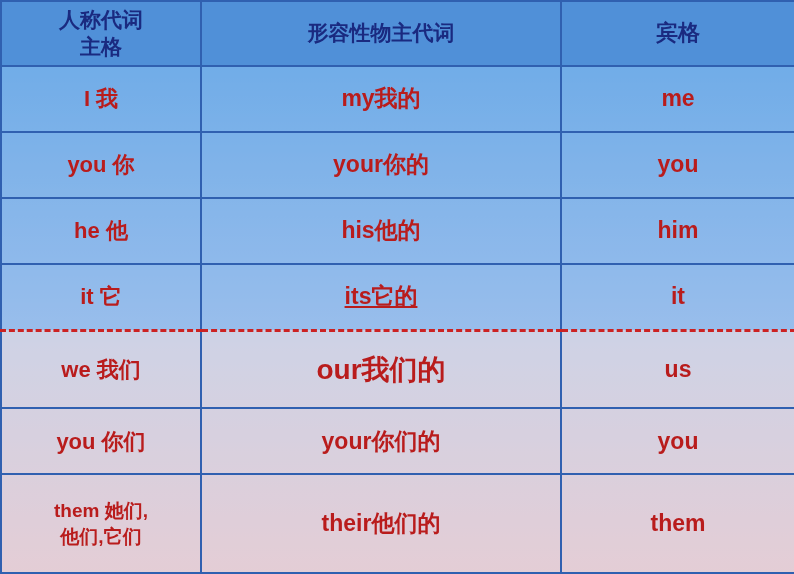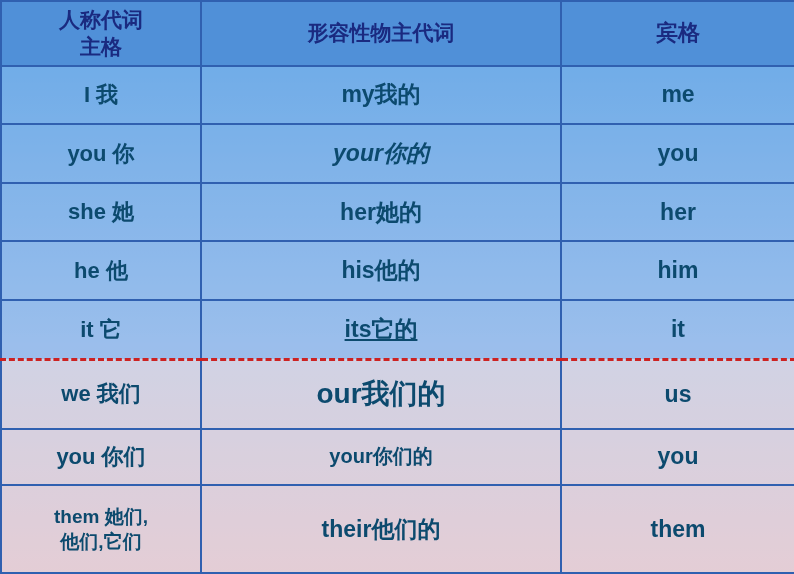--- a/index.html
+++ b/index.html
@@ -15,21 +15,21 @@
       height: 574px;
       border-collapse: collapse;
       table-layout: fixed;
     }
     th, td {
       border: 2px solid #3060b0;
       text-align: center;
       vertical-align: middle;
       font-weight: bold;
       font-size: 22px;
-      color: #0c4a6e;
+      color: #b91c1c;
       padding: 4px 6px;
     }
     thead th {
       background-color: #5090d8;
       font-size: 22px;
       color: #1a2a80;
     }
     tbody tr {
       background-color: transparent;
     }
@@ -56,46 +56,41 @@
     </tr>
   </thead>
   <tbody id="table-body">
   <tr>
         <td style="background-color: rgba(100, 160, 230, 0.45); white-space: pre-line; line-height: 1.35; font-size: 22px;">I  我</td>
         <td style="background-color: rgba(100, 160, 230, 0.45); font-size: 23px;">my我的</td>
         <td style="background-color: rgba(100, 160, 230, 0.45); font-size: 23px;">me</td>
       </tr>
       <tr>
         <td style="background-color: rgba(100, 160, 230, 0.45); white-space: pre-line; line-height: 1.35; font-size: 22px;">you  你</td>
-        <td style="background-color: rgba(100, 160, 230, 0.45); font-size: 23px; font-style: italic;">your你的</td>
+        <td style="background-color: rgba(100, 160, 230, 0.45); font-size: 23px;">your你的</td>
         <td style="background-color: rgba(100, 160, 230, 0.45); font-size: 23px;">you</td>
-      </tr>
-      <tr>
-        <td style="background-color: rgba(100, 160, 230, 0.45); white-space: pre-line; line-height: 1.35; font-size: 22px;">she  她</td>
-        <td style="background-color: rgba(100, 160, 230, 0.45); font-size: 23px;">her她的</td>
-        <td style="background-color: rgba(100, 160, 230, 0.45); font-size: 23px;">her</td>
       </tr>
       <tr>
         <td style="background-color: rgba(100, 160, 230, 0.45); white-space: pre-line; line-height: 1.35; font-size: 22px;">he  他</td>
         <td style="background-color: rgba(100, 160, 230, 0.45); font-size: 23px;">his他的</td>
         <td style="background-color: rgba(100, 160, 230, 0.45); font-size: 23px;">him</td>
       </tr>
       <tr>
         <td style="background-color: rgba(100, 160, 230, 0.45); white-space: pre-line; line-height: 1.35; font-size: 22px; border-bottom: 3px dashed rgb(204, 34, 34);">it  它</td>
         <td style="background-color: rgba(100, 160, 230, 0.45); font-size: 23px; border-bottom: 3px dashed rgb(204, 34, 34); text-decoration: underline;">its它的</td>
         <td style="background-color: rgba(100, 160, 230, 0.45); font-size: 23px; border-bottom: 3px dashed rgb(204, 34, 34);">it</td>
       </tr>
       <tr>
         <td style="background-color: rgba(220, 200, 210, 0.35); white-space: pre-line; line-height: 1.35; font-size: 22px;">we 我们</td>
         <td style="background-color: rgba(220, 200, 210, 0.35); font-size: 28px;">our我们的</td>
         <td style="background-color: rgba(220, 200, 210, 0.35); font-size: 23px;">us</td>
       </tr>
       <tr>
         <td style="background-color: rgba(220, 200, 210, 0.35); white-space: pre-line; line-height: 1.35; font-size: 22px;">you  你们</td>
-        <td style="background-color: rgba(220, 200, 210, 0.35); font-size: 20px; padding-left: 6px;">your你们的</td>
+        <td style="background-color: rgba(220, 200, 210, 0.35); font-size: 23px; padding-left: 6px;">your你们的</td>
         <td style="background-color: rgba(220, 200, 210, 0.35); font-size: 23px;">you</td>
       </tr>
       <tr>
         <td style="background-color: rgba(220, 200, 210, 0.35); white-space: pre-line; line-height: 1.35; font-size: 19px;">them 她们,
 他们,它们</td>
         <td style="background-color: rgba(220, 200, 210, 0.35); font-size: 23px; border-radius: 6px;">their他们的</td>
         <td style="background-color: rgba(220, 200, 210, 0.35); font-size: 23px;">them</td>
       </tr>
     </tbody>
 </table>

